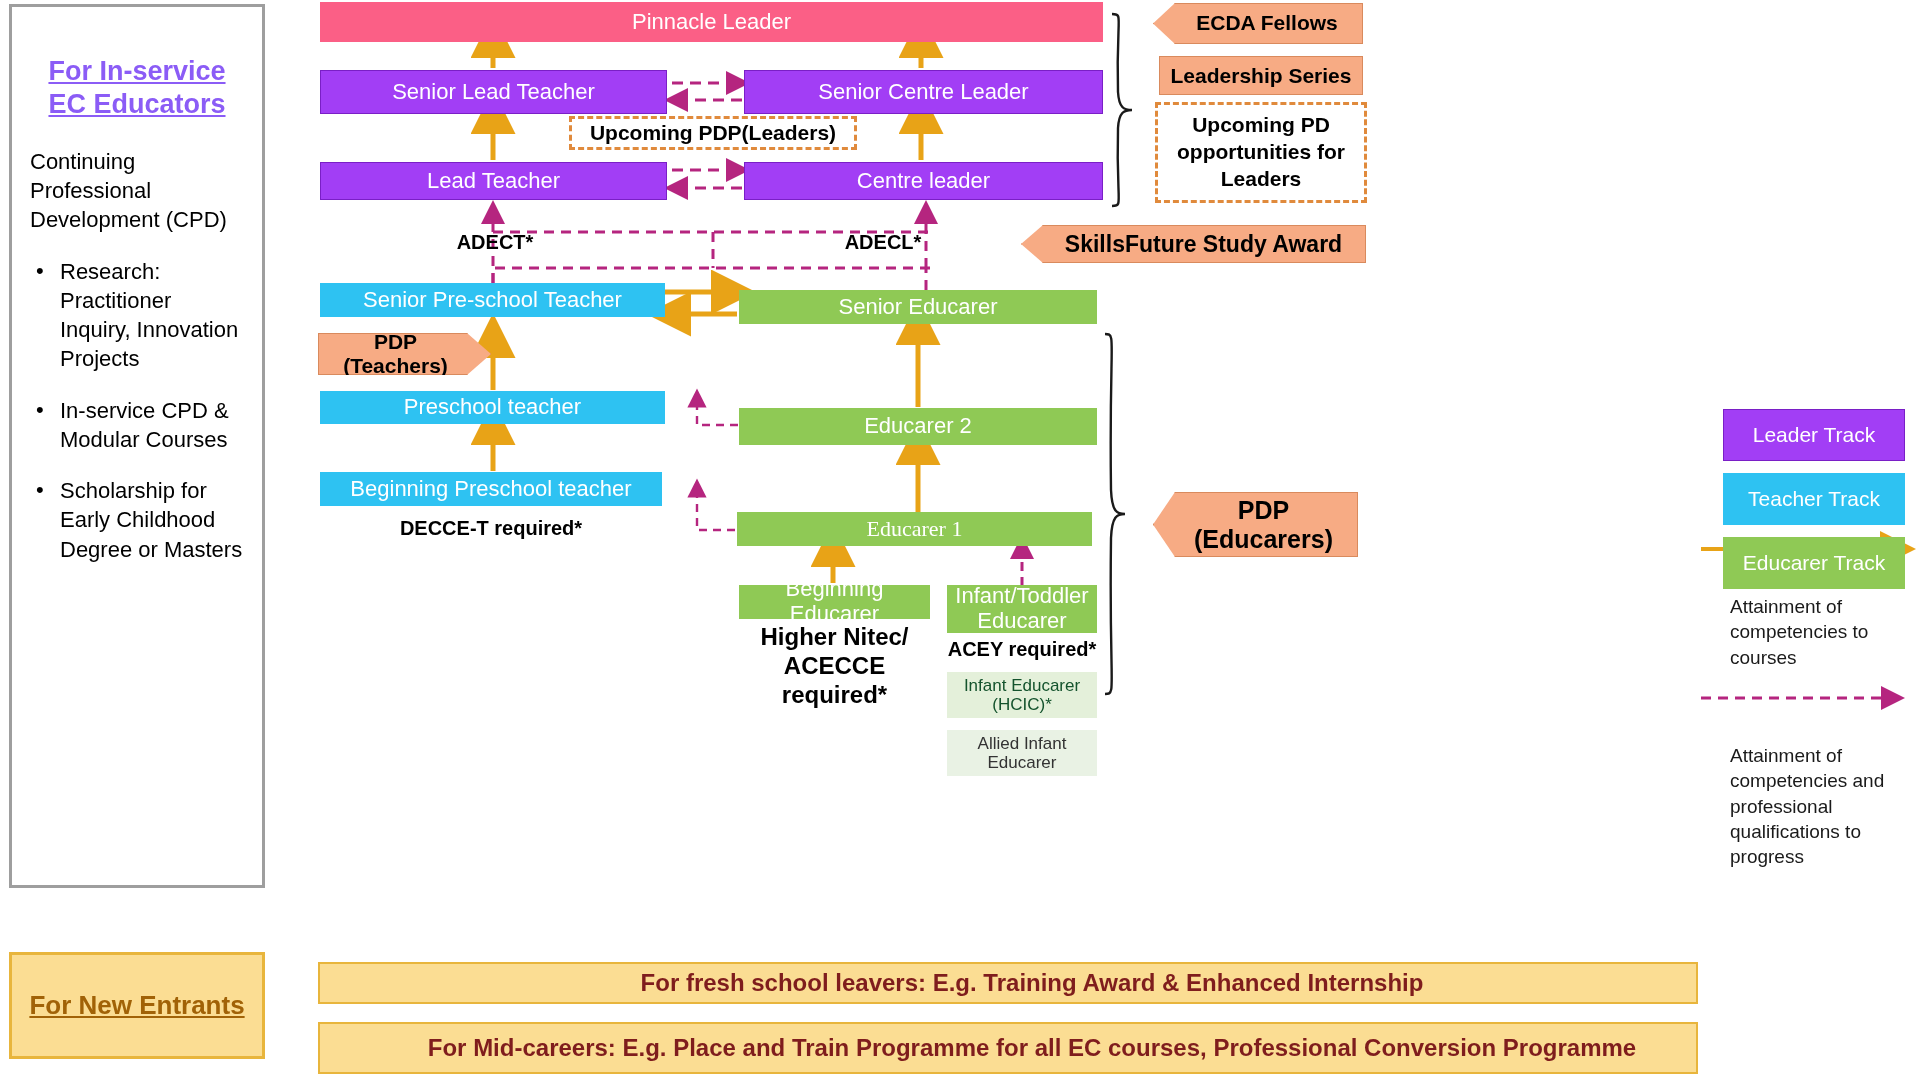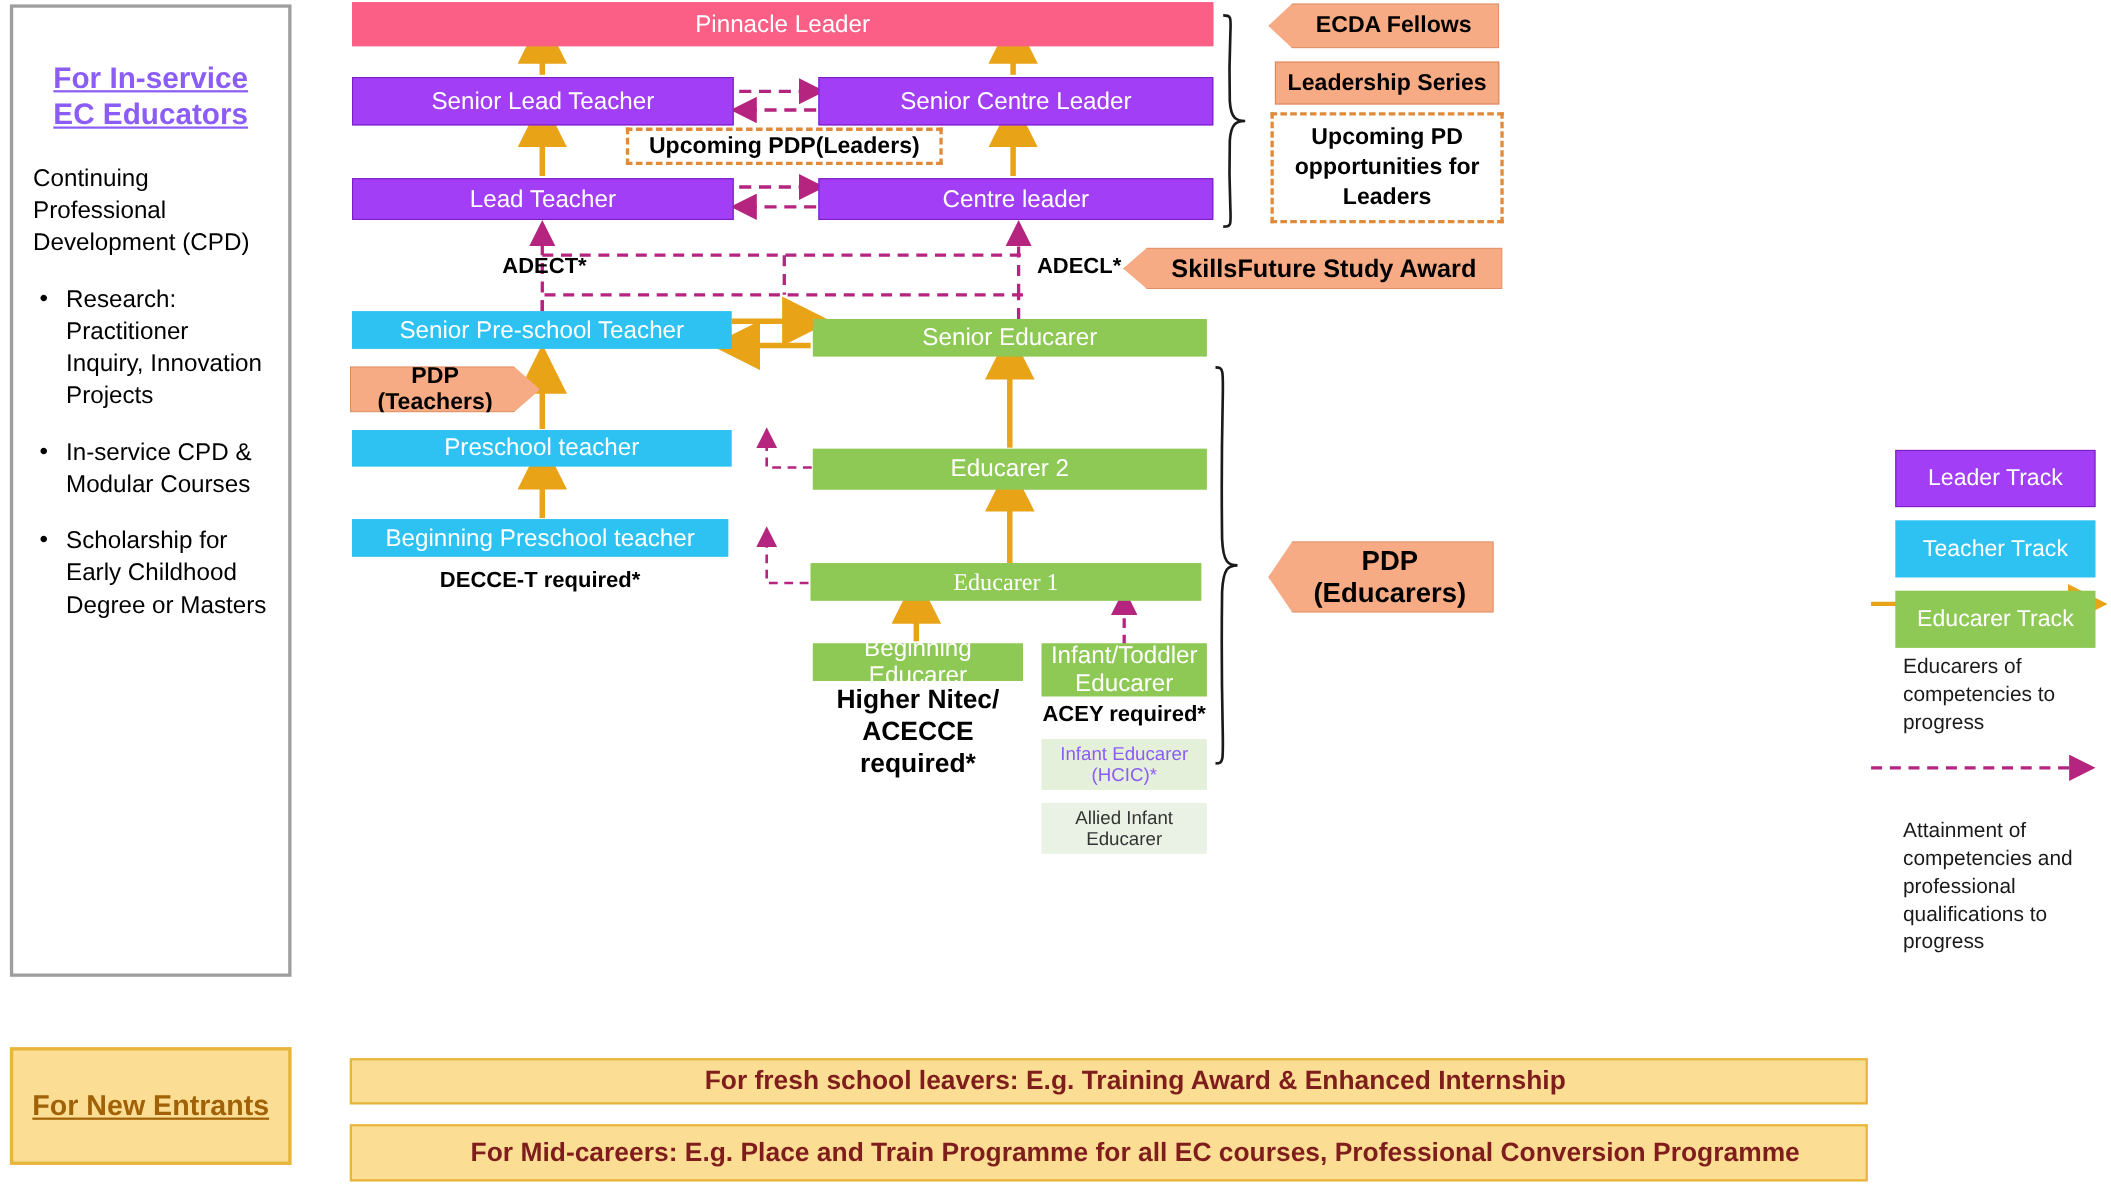--- a/index.html
+++ b/index.html
@@ -38,21 +38,21 @@
 
   
   .role{
     display:flex;align-items:center;justify-content:center;
     color:#ffffff;text-align:center;line-height:1.12;
   }
   .role.leader{background:#a23ef5;border:1px solid #7a1fc6;font-size:22px;}
   .role.pinnacle{background:#fb5f86;border:1px solid #fb5f86;font-size:22px;}
   .role.teacher{background:#2ec2f2;border:1px solid #2ec2f2;font-size:22px;}
   .role.educarer{background:#8fc955;border:1px solid #8fc955;font-size:22px;}
-  .role.pale{background:#e4f0da;color:#8b5cf6;font-size:17px;border:1px solid #e4f0da;}
+  .role.pale{background:#e4f0da;color:#14532d;font-size:17px;border:1px solid #e4f0da;}
   .role.pale2{background:#e9f2e4;color:#333;font-size:17px;border:1px solid #e9f2e4;}
 
   
   .chev{
     background:#f7ab84;border:1px solid #d98a5d;
     display:flex;align-items:center;justify-content:center;
     font-weight:bold;color:#000;text-align:center;line-height:1.15;
   }
   .chev.left-point{clip-path:polygon(0 50%,22px 0,100% 0,100% 100%,22px 100%);}
   .chev.right-point{clip-path:polygon(0 0,calc(100% - 24px) 0,100% 50%,calc(100% - 24px) 100%,0 100%);}
@@ -193,26 +193,26 @@
 <div class="abs rect-badge" style="left:1159px;top:56px;width:204px;height:39px;font-size:21px;">Leadership Series</div>
 <div class="abs dashed-badge" style="left:1155px;top:102px;width:212px;height:101px;font-size:21px;padding:0 10px;">Upcoming PD opportunities for Leaders</div>
 
 <div class="abs chev left-point" style="left:1021px;top:225px;width:345px;height:38px;font-size:23px;padding-left:20px;">SkillsFuture Study Award</div>
 
 <div class="abs chev right-point" style="left:318px;top:333px;width:173px;height:42px;font-size:21px;padding-right:18px;">PDP (Teachers)</div>
 
 <div class="abs chev left-point" style="left:1153px;top:492px;width:205px;height:65px;font-size:25px;padding-left:16px;">PDP (Educarers)</div>
 
 <div class="abs note" style="left:430px;top:230px;width:130px;font-size:20px;">ADECT*</div>
-<div class="abs note" style="left:916px;top:230px;width:130px;font-size:20px;">ADECL*</div>
+<div class="abs note" style="left:818px;top:230px;width:130px;font-size:20px;">ADECL*</div>
 <div class="abs note" style="left:386px;top:516px;width:210px;font-size:20px;">DECCE-T required*</div>
 <div class="abs note" style="left:739px;top:623px;width:191px;font-size:24px;">Higher Nitec/ ACECCE required*</div>
 <div class="abs note" style="left:947px;top:637px;width:150px;font-size:20px;">ACEY required*</div>
 
 <div class="abs banner" style="left:318px;top:962px;width:1380px;height:42px;">For fresh school leavers: E.g. Training Award &amp; Enhanced Internship</div>
 <div class="abs banner" style="left:318px;top:1022px;width:1380px;height:52px;">For Mid-careers: E.g. Place and Train Programme for all EC courses, Professional Conversion Programme</div>
 
 <div class="abs legend-box" style="left:1723px;top:409px;width:182px;height:52px;background:#a23ef5;border:1px solid #7a1fc6;">Leader Track</div>
 <div class="abs legend-box" style="left:1723px;top:473px;width:182px;height:52px;background:#2ec2f2;">Teacher Track</div>
 <div class="abs legend-box" style="left:1723px;top:537px;width:182px;height:52px;background:#8fc955;">Educarer Track</div>
 
-<div class="abs legend-text" style="left:1730px;top:594px;width:185px;">Educarers of competencies to progress</div>
+<div class="abs legend-text" style="left:1730px;top:594px;width:185px;">Attainment of competencies to courses</div>
 <div class="abs legend-text" style="left:1730px;top:743px;width:192px;">Attainment of competencies and professional qualifications to progress</div>
 
 </body></html>

